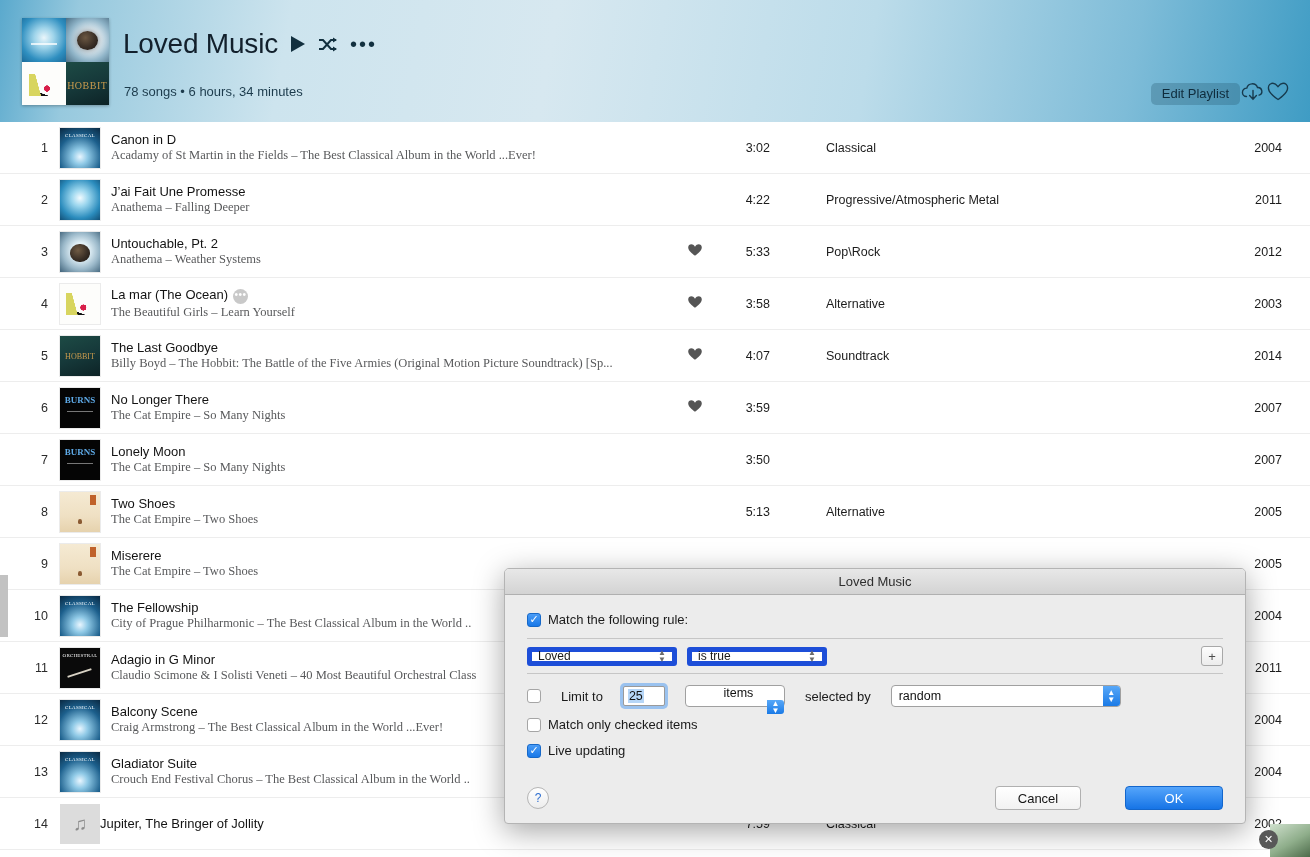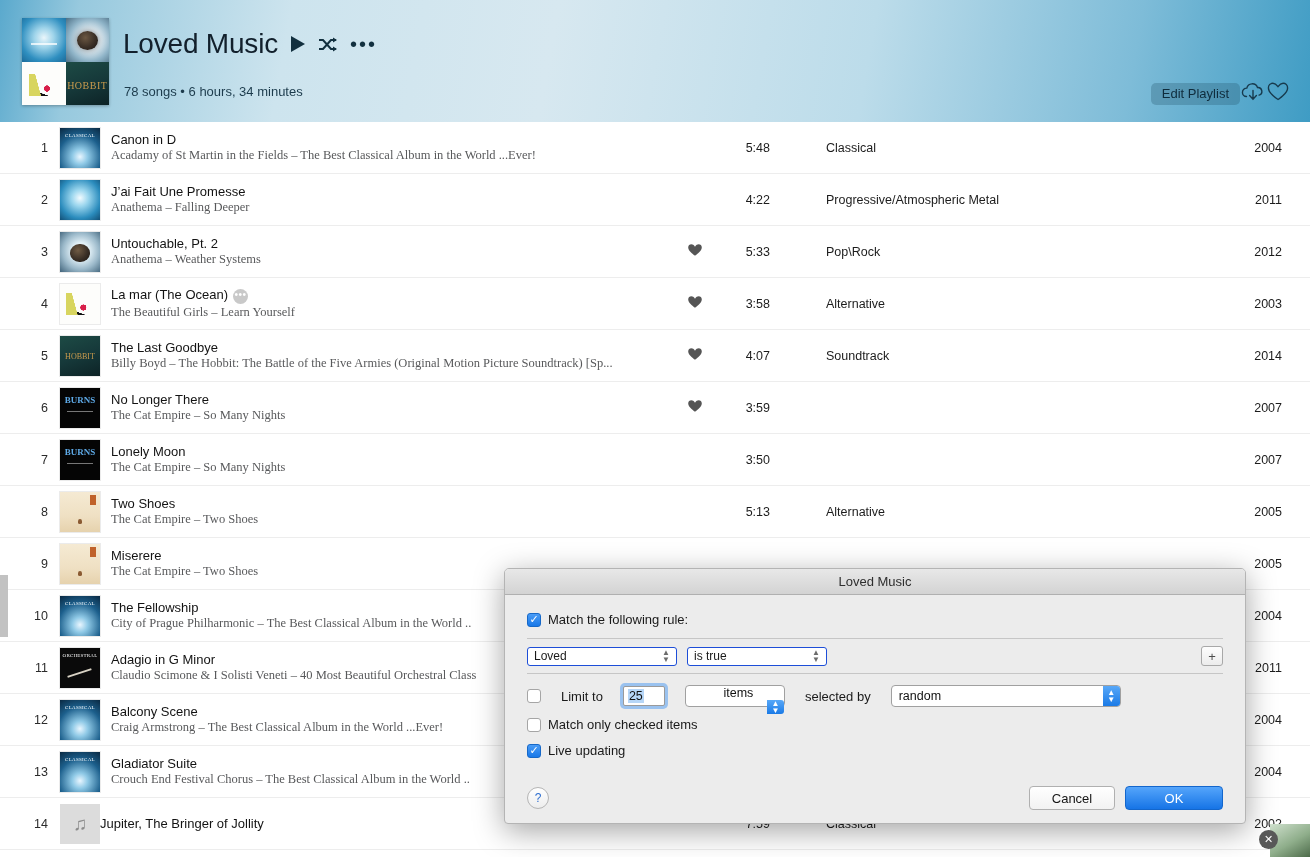--- a/index.html
+++ b/index.html
@@ -112,21 +112,21 @@
 
   .ckrow{display:flex;align-items:center;gap:7px;margin-bottom:11px;font-size:13px;color:#1a1a1a;}
   .cbx{width:14px;height:14px;border-radius:3px;border:1px solid #a5a5a5;background:#fff;flex:none;
        display:flex;align-items:center;justify-content:center;box-sizing:border-box;}
   .cbx.on{background:linear-gradient(#4a9cf6,#1878e8);border-color:#1668c8;color:#fff;}
   .cbx.on::after{content:"\2713";font-size:11px;line-height:11px;}
 
   .rule-zone{border-top:1px solid #c6c6c6;border-bottom:1px solid #c6c6c6;padding:7px 0;margin:3px 0 11px;
              display:flex;align-items:center;}
   .popmini{
-    height:19px;background:#fff;border:1px solid #1d4ed8;border-radius:3px;
+    height:19px;background:#fff;border:5px solid #1d4ed8;border-radius:3px;
     font-size:12px;color:#1a1a1a;display:flex;align-items:center;padding:0 6px;
     box-sizing:border-box;position:relative;
   }
   .popmini .stp{margin-left:auto;color:#6c6c6c;font-size:8px;line-height:7px;text-align:center;}
   .plusbtn{margin-left:auto;width:20px;height:18px;border:1px solid #a8a8a8;border-radius:3px;
            background:linear-gradient(#fdfdfd,#ececec);color:#4a4a4a;font-size:13px;
            display:flex;align-items:center;justify-content:center;line-height:1;}
 
   .limitrow{display:flex;align-items:center;gap:20px;margin-bottom:10px;font-size:13px;color:#1a1a1a;}
   .numfield{
@@ -146,21 +146,21 @@
   }
   .w-items{width:100px;flex-direction:column;}
   .w-random{width:230px;}
 
   .dlg-foot{position:absolute;left:22px;right:22px;bottom:14px;display:flex;align-items:center;}
   .helpb{width:20px;height:20px;border-radius:50%;border:1px solid #b5b5b5;background:linear-gradient(#fff,#ededed);
          color:#2f6fd0;font-size:12px;display:flex;align-items:center;justify-content:center;}
   .btns{margin-left:auto;display:flex;gap:10px;}
   .btn{height:24px;min-width:86px;border-radius:4px;font-size:13px;display:flex;align-items:center;justify-content:center;
        border:1px solid #b0b0b0;background:linear-gradient(#ffffff,#f2f2f2);color:#141414;padding:0 14px;box-sizing:border-box;}
-  .btn.primary{background:linear-gradient(#55a5fb,#1674e6);border-color:#1366cc;color:#fff;min-width:98px;}
+  .btn.primary{background:linear-gradient(#55a5fb,#1674e6);border-color:#1366cc;color:#fff;min-width:98px;margin-left:34px;}
 
   
   .lscroll{position:absolute;left:0;top:575px;width:8px;height:62px;background:#c2c2c2;}
   .corner-thumb{position:absolute;right:0;bottom:0;width:40px;height:33px;
     background:linear-gradient(150deg,#cfe0cd,#8fae8b 55%,#4d6b4a);overflow:hidden;}
   .corner-x{position:absolute;right:32px;bottom:8px;width:19px;height:19px;border-radius:50%;
     background:#585858;color:#fff;font-size:11px;display:flex;align-items:center;justify-content:center;}
 </style>
 </head>
 <body>
@@ -211,21 +211,21 @@
 
   <div class="list" id="track-list">
       <div class="row">
         <div class="idx">1</div>
         <div class="art a-class"></div>
         <div class="meta">
           <div class="t-name"><span class="tt">Canon in D</span></div>
           <div class="t-sub">Acadamy of St Martin in the Fields – The Best Classical Album in the World ...Ever!</div>
         </div>
         <div class="c-love"></div>
-        <div class="c-time">5:48</div>
+        <div class="c-time">3:02</div>
         <div class="c-genre">Classical</div>
         <div class="c-year">2004</div>
       </div>
       <div class="row">
         <div class="idx">2</div>
         <div class="art a-anat1"></div>
         <div class="meta">
           <div class="t-name"><span class="tt">J’ai Fait Une Promesse</span></div>
           <div class="t-sub">Anathema – Falling Deeper</div>
         </div>

